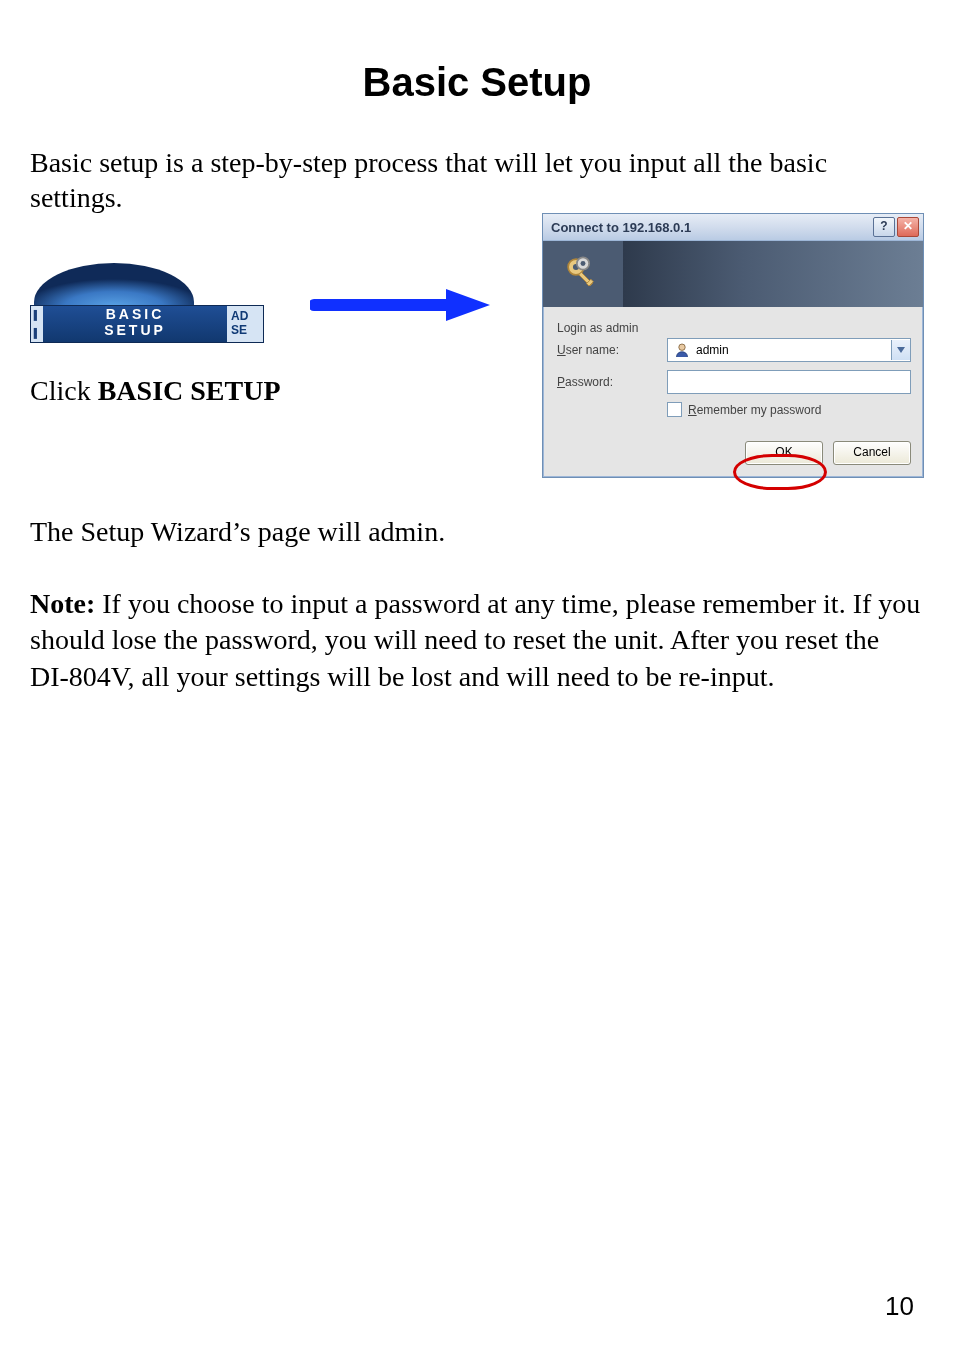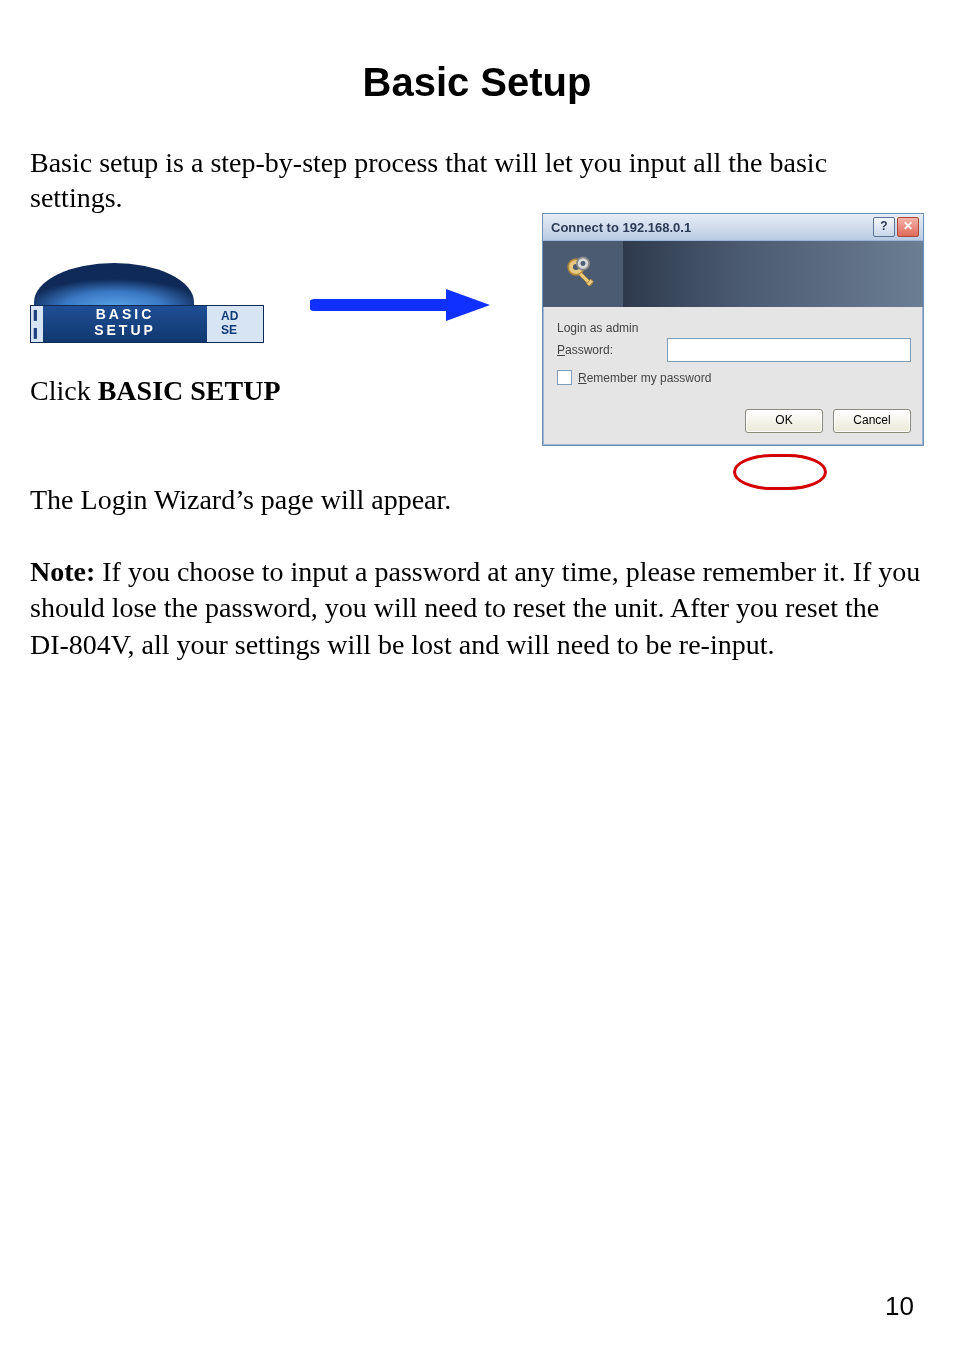--- a/index.html
+++ b/index.html
@@ -92,21 +92,21 @@
   .tab-main .l1, .tab-main .l2 { display:block; }
   .tab-right {
     width: 28px;
     background: #d6e4f4;
     color: #103a75;
     font-family: Arial, Helvetica, sans-serif;
     font-weight: bold;
     font-size: 12px;
     line-height: 14px;
     text-align: left;
-    padding: 3px 14px;
+    padding: 3px 4px;
   }
 
   .click-text {
     margin-top: 12px;
     font-size: 28px;
   }
   .click-text .bold { font-weight: bold; }
 
   
   .arrow-wrap {
@@ -219,20 +219,21 @@
     width: 18px;
     height: 20px;
     border-left: 1px solid #7f9db9;
     background: linear-gradient(#eaf1fb, #cfe0f4);
     display: flex;
     align-items: center;
     justify-content: center;
     cursor: pointer;
   }
   .chk-row {
+    margin-left: 110px;
     display: flex;
     align-items: center;
     gap: 6px;
     color: #444;
     margin-top: 4px;
   }
   .checkbox {
     width: 13px;
     height: 13px;
     border: 1px solid #7f9db9;
@@ -349,20 +350,37 @@
               <circle cx="24" cy="12" r="7" fill="#d8d8d8" stroke="#888" stroke-width="2"></circle>
               <circle cx="24" cy="12" r="2.8" fill="#4b5b72"></circle>
             </svg>
           </div>
           <div class="banner-right"></div>
         </div>
 
         <div class="body-area">
           <div class="prompt">Login as admin</div>
 
+          <div class="field-row">
+            <div class="field-label">
+              <span class="ul">U</span><span>ser name:</span>
+            </div>
+            <div class="combo">
+              <svg class="face-icon" viewBox="0 0 16 16">
+                <circle cx="8" cy="5.2" r="3.2" fill="#e8c9a2" stroke="#7a5a34" stroke-width="0.8"></circle>
+                <path d="M2.5 15c0-3.4 2.6-5.2 5.5-5.2s5.5 1.8 5.5 5.2" fill="#3a5aa8" stroke="#253d75" stroke-width="0.8"></path>
+              </svg>
+              <span class="combo-text">admin</span>
+              <div class="combo-arrow">
+                <svg width="8" height="6" viewBox="0 0 8 6">
+                    <polygon points="0,0 8,0 4,6" fill="#4a6a9a"></polygon>
+                  </svg>
+              </div>
+            </div>
+          </div>
 
           <div class="field-row">
             <div class="field-label">
               <span class="ul">P</span><span>assword:</span>
             </div>
             <div class="textbox">
               <span style="padding-left:6px;"></span>
             </div>
           </div>
 
@@ -379,21 +397,21 @@
           </div>
         </div>
 
         <div class="ok-highlight" style="left:190px; top:240px; width:88px; height:30px;"></div>
       </div>
     </div>
 
   </div>
 
 
-  <div class="bodytext" style="margin-top:36px;">The Login Wizard’s page will appear.</div>
+  <div class="bodytext" style="margin-top:36px;">The Setup Wizard’s page will admin.</div>
 
   <div class="note">
     <span class="bold">Note:</span><span>  If you choose to input a password at any time, please remember it. If you should lose the password, you will need to reset the unit.  After you reset the DI-804V, all your settings will be lost and will need to be re-input.</span>
   </div>
 
   <div class="pagenum">10</div>
 
 </div>
 
 </body></html>

